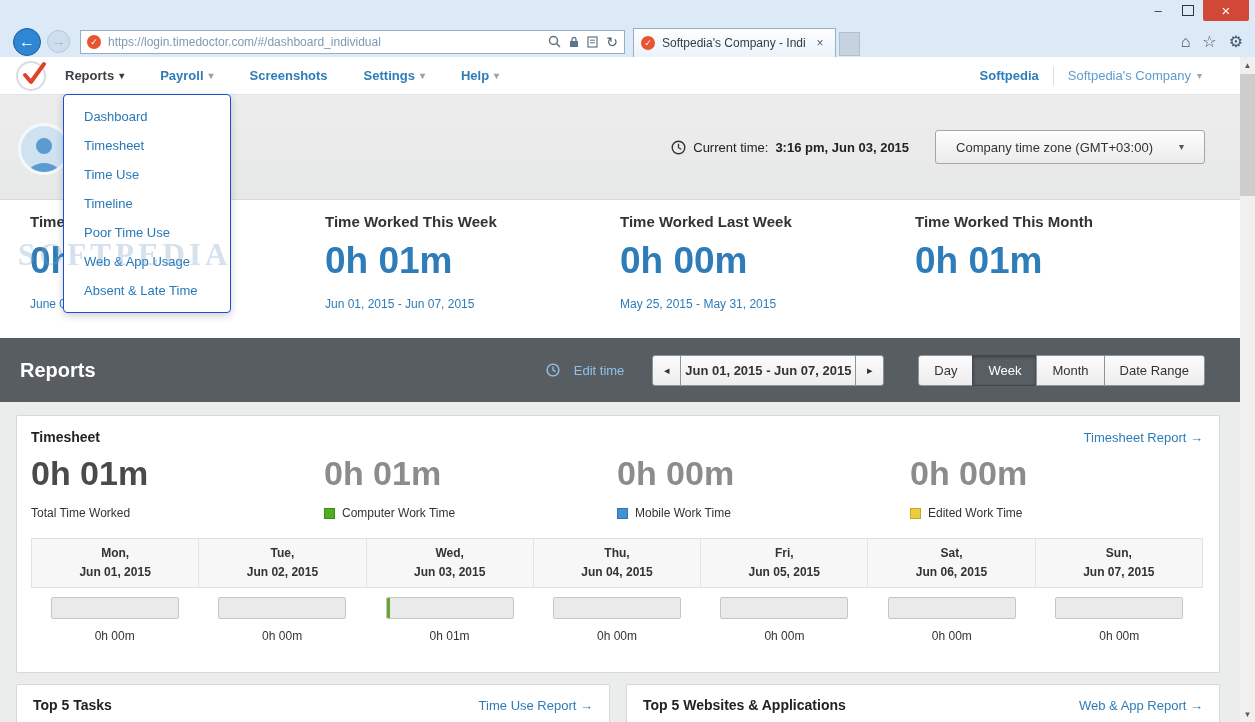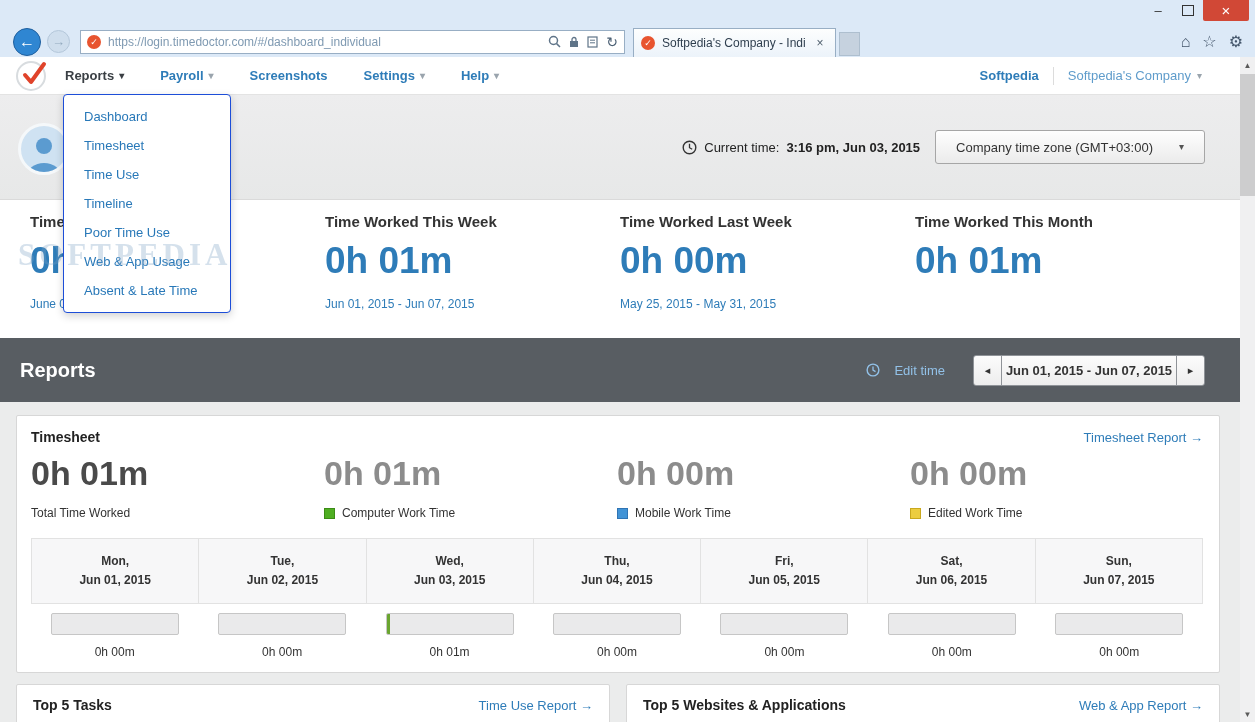--- a/index.html
+++ b/index.html
@@ -39,21 +39,21 @@
   .menu{display:flex;gap:36px;margin-left:19px;align-items:center;}
   .menu-item{font-size:13px;font-weight:bold;color:#2e7cb8;display:flex;align-items:center;gap:5px;cursor:pointer;}
   .menu-item.active{color:#3a3f44;}
   .caret{font-size:10px;color:#9aa4ad;line-height:1;}
   .menu-item.active .caret{color:#3a3f44;}
   .nav-right{margin-left:auto;display:flex;align-items:center;padding-right:38px;gap:14px;}
   .account{font-size:13px;font-weight:bold;color:#2e7cb8;cursor:pointer;}
   .nav-divider{width:1px;height:18px;background:#dcdcdc;}
   .company{font-size:13px;color:#5f9ccb;display:flex;gap:6px;align-items:center;cursor:pointer;}
 
-  .grayhead{height:105px;background:linear-gradient(#ededee,#e7e8e8);border-bottom:1px solid #dadada;position:relative;display:flex;align-items:center;justify-content:flex-end;padding-right:35px;gap:15px;box-sizing:border-box;}
+  .grayhead{height:105px;background:linear-gradient(#ededee,#e7e8e8);border-bottom:1px solid #dadada;position:relative;display:flex;align-items:center;justify-content:flex-end;padding-right:35px;gap:26px;box-sizing:border-box;}
   .avatar{position:absolute;left:18px;top:28px;width:52px;height:52px;border-radius:50%;background:#cfe2f2;border:3px solid #f5f8fa;box-sizing:border-box;overflow:hidden;display:flex;align-items:flex-end;justify-content:center;cursor:pointer;}
   .ct{display:flex;align-items:center;gap:7px;font-size:13px;color:#222;}
   .ct-value{font-weight:bold;}
   .tz-btn{height:32px;padding:0 20px;background:linear-gradient(#fefefe,#ebebeb);border:1px solid #a6a6a6;border-radius:3px;font-size:13px;color:#333;display:flex;align-items:center;gap:26px;font-family:inherit;cursor:pointer;}
   .tz-btn .caret{color:#555;}
 
   .stats{height:138px;background:#fff;display:flex;padding-left:30px;box-sizing:border-box;}
   .stat-card{width:295px;padding-top:13px;box-sizing:border-box;}
   .stat-title{font-size:15px;font-weight:bold;color:#333;}
   .stat-value{font-size:37px;font-weight:bold;color:#2e7cb8;margin-top:10px;}
@@ -84,21 +84,21 @@
   .sum-col{width:295px;}
   .sum-value{font-size:34px;font-weight:bold;color:#8c8c8c;}
   .sum-col.first .sum-value{color:#4a4a4a;}
   .sum-label{margin-top:13px;font-size:12px;color:#333;display:flex;align-items:center;gap:7px;}
   .sq{width:11px;height:11px;box-sizing:border-box;flex:none;}
   .sq.green{background:#4fae22;border:1px solid #3c8c16;}
   .sq.blue{background:#4193d6;border:1px solid #2f74b4;}
   .sq.yellow{background:#eccd3f;border:1px solid #c9a81e;}
 
   .ts-head{display:flex;margin-top:18px;}
-  .th{flex:1;height:66px;background:#f7f7f8;border:1px solid #e2e2e2;margin-left:-1px;display:flex;flex-direction:column;align-items:center;justify-content:center;font-size:12px;font-weight:bold;color:#333;line-height:1.55;box-sizing:border-box;}
+  .th{flex:1;height:50px;background:#f7f7f8;border:1px solid #e2e2e2;margin-left:-1px;display:flex;flex-direction:column;align-items:center;justify-content:center;font-size:12px;font-weight:bold;color:#333;line-height:1.55;box-sizing:border-box;}
   .th:first-child{margin-left:0;}
   .ts-bars{display:flex;margin-top:9px;}
   .bar-cell{flex:1;display:flex;justify-content:center;}
   .bar{position:relative;width:126px;height:20px;background:#eaeaeb;border:1px solid #c6c6c6;border-radius:2px;overflow:hidden;}
   .bar-fill{position:absolute;left:0;top:0;bottom:0;width:0;background:#6aa52f;}
   .ts-vals{display:flex;margin-top:10px;}
   .val-cell{flex:1;text-align:center;font-size:12px;color:#333;}
 
   .bottom-row{display:flex;gap:16px;margin-top:11px;}
   .panel.half{flex:1;height:70px;padding:12px 16px 0 16px;}
@@ -260,20 +260,26 @@
             <circle cx="7.5" cy="7.5" r="6.3" fill="none" stroke="#92c1e8" stroke-width="1.5"></circle>
             <path d="M7.5 3.8 v3.9 l2.7 1.5" fill="none" stroke="#92c1e8" stroke-width="1.4"></path>
           </svg>
         <span>Edit time</span>
       </div>
       <div class="datenav">
         <div class="dn-btn dn-prev">◂</div>
         <div class="date-label">Jun 01, 2015 - Jun 07, 2015</div>
         <div class="dn-btn dn-next">▸</div>
       </div>
+      <div class="views">
+        <div class="view-btn">Day</div>
+        <div class="view-btn active">Week</div>
+        <div class="view-btn">Month</div>
+        <div class="view-btn">Date Range</div>
+      </div>
     </div>
 
     <div class="content">
 
       <div class="panel timesheet">
         <div class="panel-head">
           <span class="panel-title">Timesheet</span>
           <span class="panel-link">Timesheet Report →</span>
         </div>
         <div class="summary">

